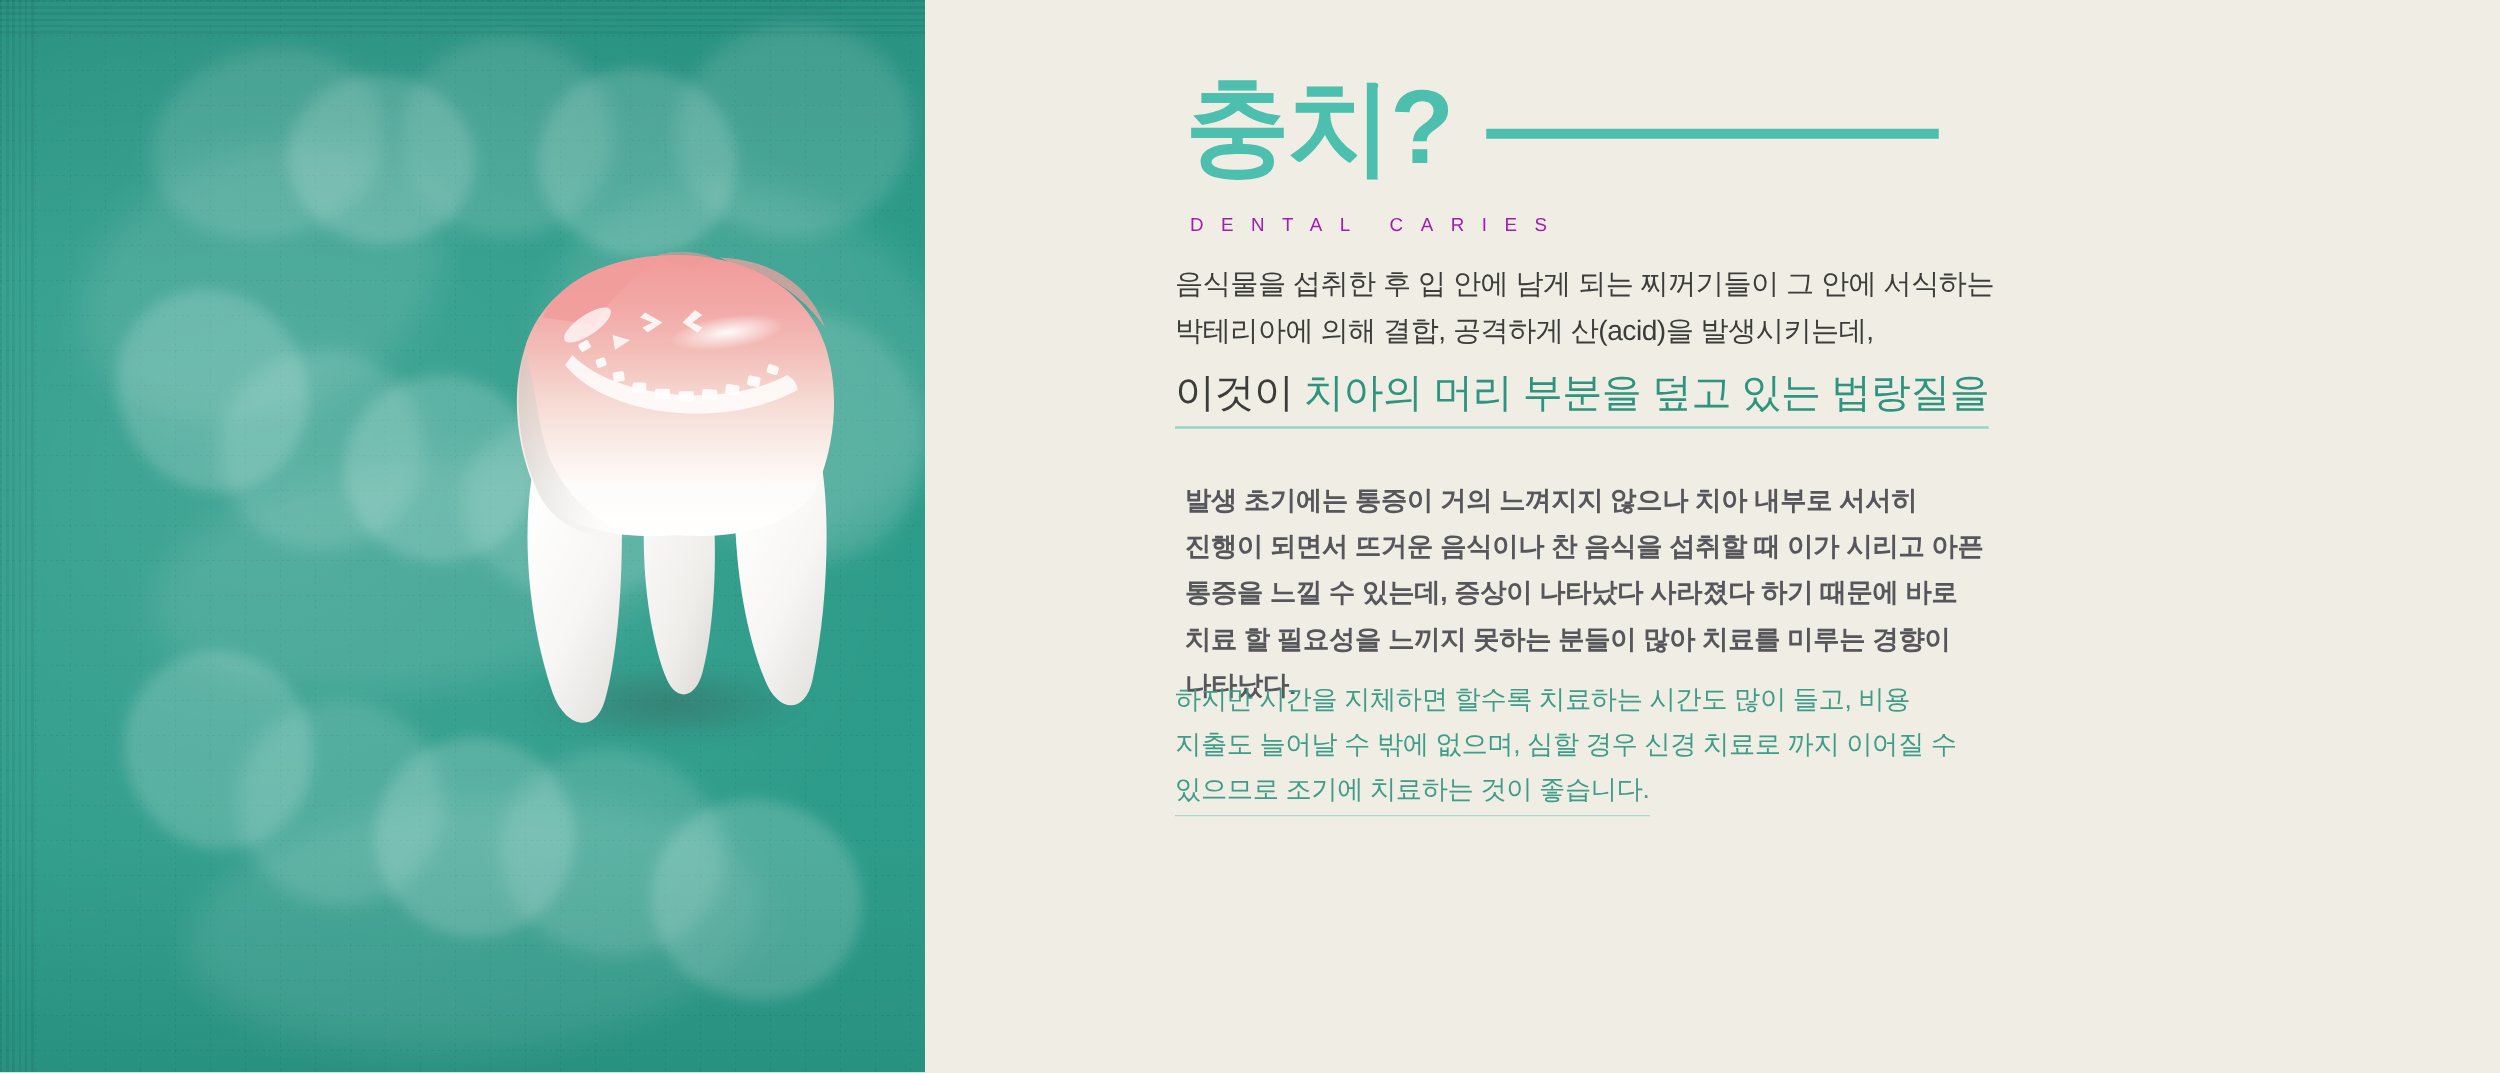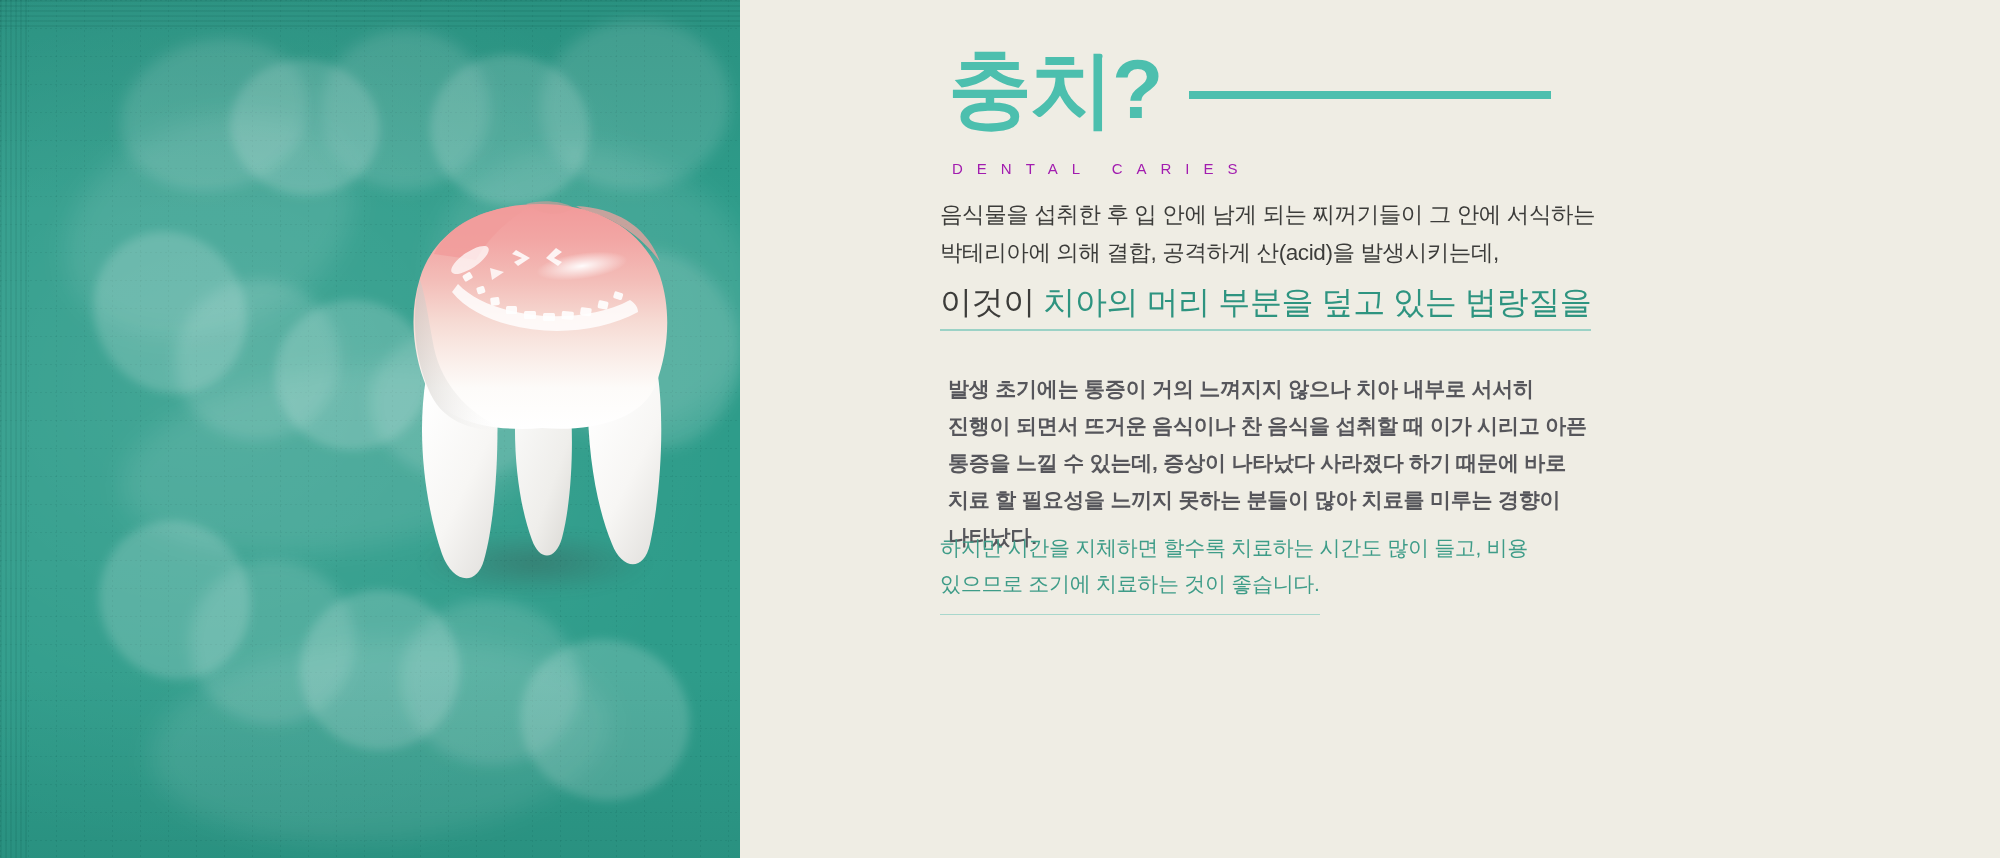--- a/index.html
+++ b/index.html
@@ -55,21 +55,21 @@
   
   #tooth-wrap{ position:absolute; left:330px; top:188px; width:420px; height:420px; }
   #tooth-shadow{
     position:absolute; left:40px; top:330px; width:330px; height:90px;
     background:radial-gradient(50% 50% at 50% 50%, rgba(60,60,60,.30) 0%, rgba(60,60,60,0) 70%);
     filter:blur(6px);
   }
   #tooth{ position:absolute; inset:0; }
 
   
-  #content{ position:absolute; left:940px; top:0; width:700px; height:782px; }
+  #content{ position:absolute; left:940px; top:12px; width:700px; height:782px; }
 
   #title-row{ position:absolute; left:8px; top:47px; display:flex; align-items:center; }
   #title{
     font-size:84px; font-weight:700; letter-spacing:-2px; line-height:1;
     color:#4CBFAE; white-space:nowrap;
   }
   #title-rule{ width:362px; height:8px; background:#4CBFAE; margin-left:28px; margin-top:12px; }
 
   #subtitle{
     position:absolute; left:12px; top:160px;
@@ -86,21 +86,21 @@
   #para-highlight .ln{ padding-bottom:4px; }
   #para-highlight .ul{
     display:inline-block; border-bottom:2px solid #9BD2C6; padding-bottom:5px;
   }
   .dark{ color:#3C3C3A; }
   .teal{ color:#2E9480; }
 
   #para-body{ top:370px; left:8px; font-size:21px; line-height:37px; color:#56565B; letter-spacing:-0.2px;font-weight:bold; }
 
   #para-closing{ top:530px; left:0px; font-size:21px; line-height:36px; color:#3E9C88; letter-spacing:-0.3px; }
-  #para-closing .ul{ display:inline-block; border-bottom:1.6px solid #A8D7CC; padding-bottom:12px; }
+  #para-closing .ul{ display:inline-block; border-bottom:1.6px solid #A8D7CC; padding-bottom:2px; }
 </style>
 </head>
 <body>
 
 <div id="root">
 
   <div id="image-panel">
     <div id="grid-overlay"></div>
 
     <div class="ghost" style="left:120px;  top:40px;  width:190px; height:150px; transform:rotate(-14deg);"></div>
@@ -222,17 +222,18 @@
     <div class="para" id="para-body">
       <span class="ln">발생 초기에는 통증이 거의 느껴지지 않으나 치아 내부로 서서히</span>
       <span class="ln">진행이 되면서 뜨거운 음식이나 찬 음식을 섭취할 때 이가 시리고 아픈</span>
       <span class="ln">통증을 느낄 수 있는데, 증상이 나타났다 사라졌다 하기 때문에 바로</span>
       <span class="ln">치료 할 필요성을 느끼지 못하는 분들이 많아 치료를 미루는 경향이</span>
       <span class="ln">나타났다.</span>
     </div>
 
     <div class="para" id="para-closing">
       <span class="ln">하지만 시간을 지체하면 할수록 치료하는 시간도 많이 들고, 비용</span>
+      <span class="ln">지출도 늘어날 수 밖에 없으며, 심할 경우 신경 치료로 까지 이어질 수</span>
       <span class="ln"><span class="ul">있으므로 조기에 치료하는 것이 좋습니다.</span></span>
     </div>
 
   </div>
 </div>
 
 </body></html>

